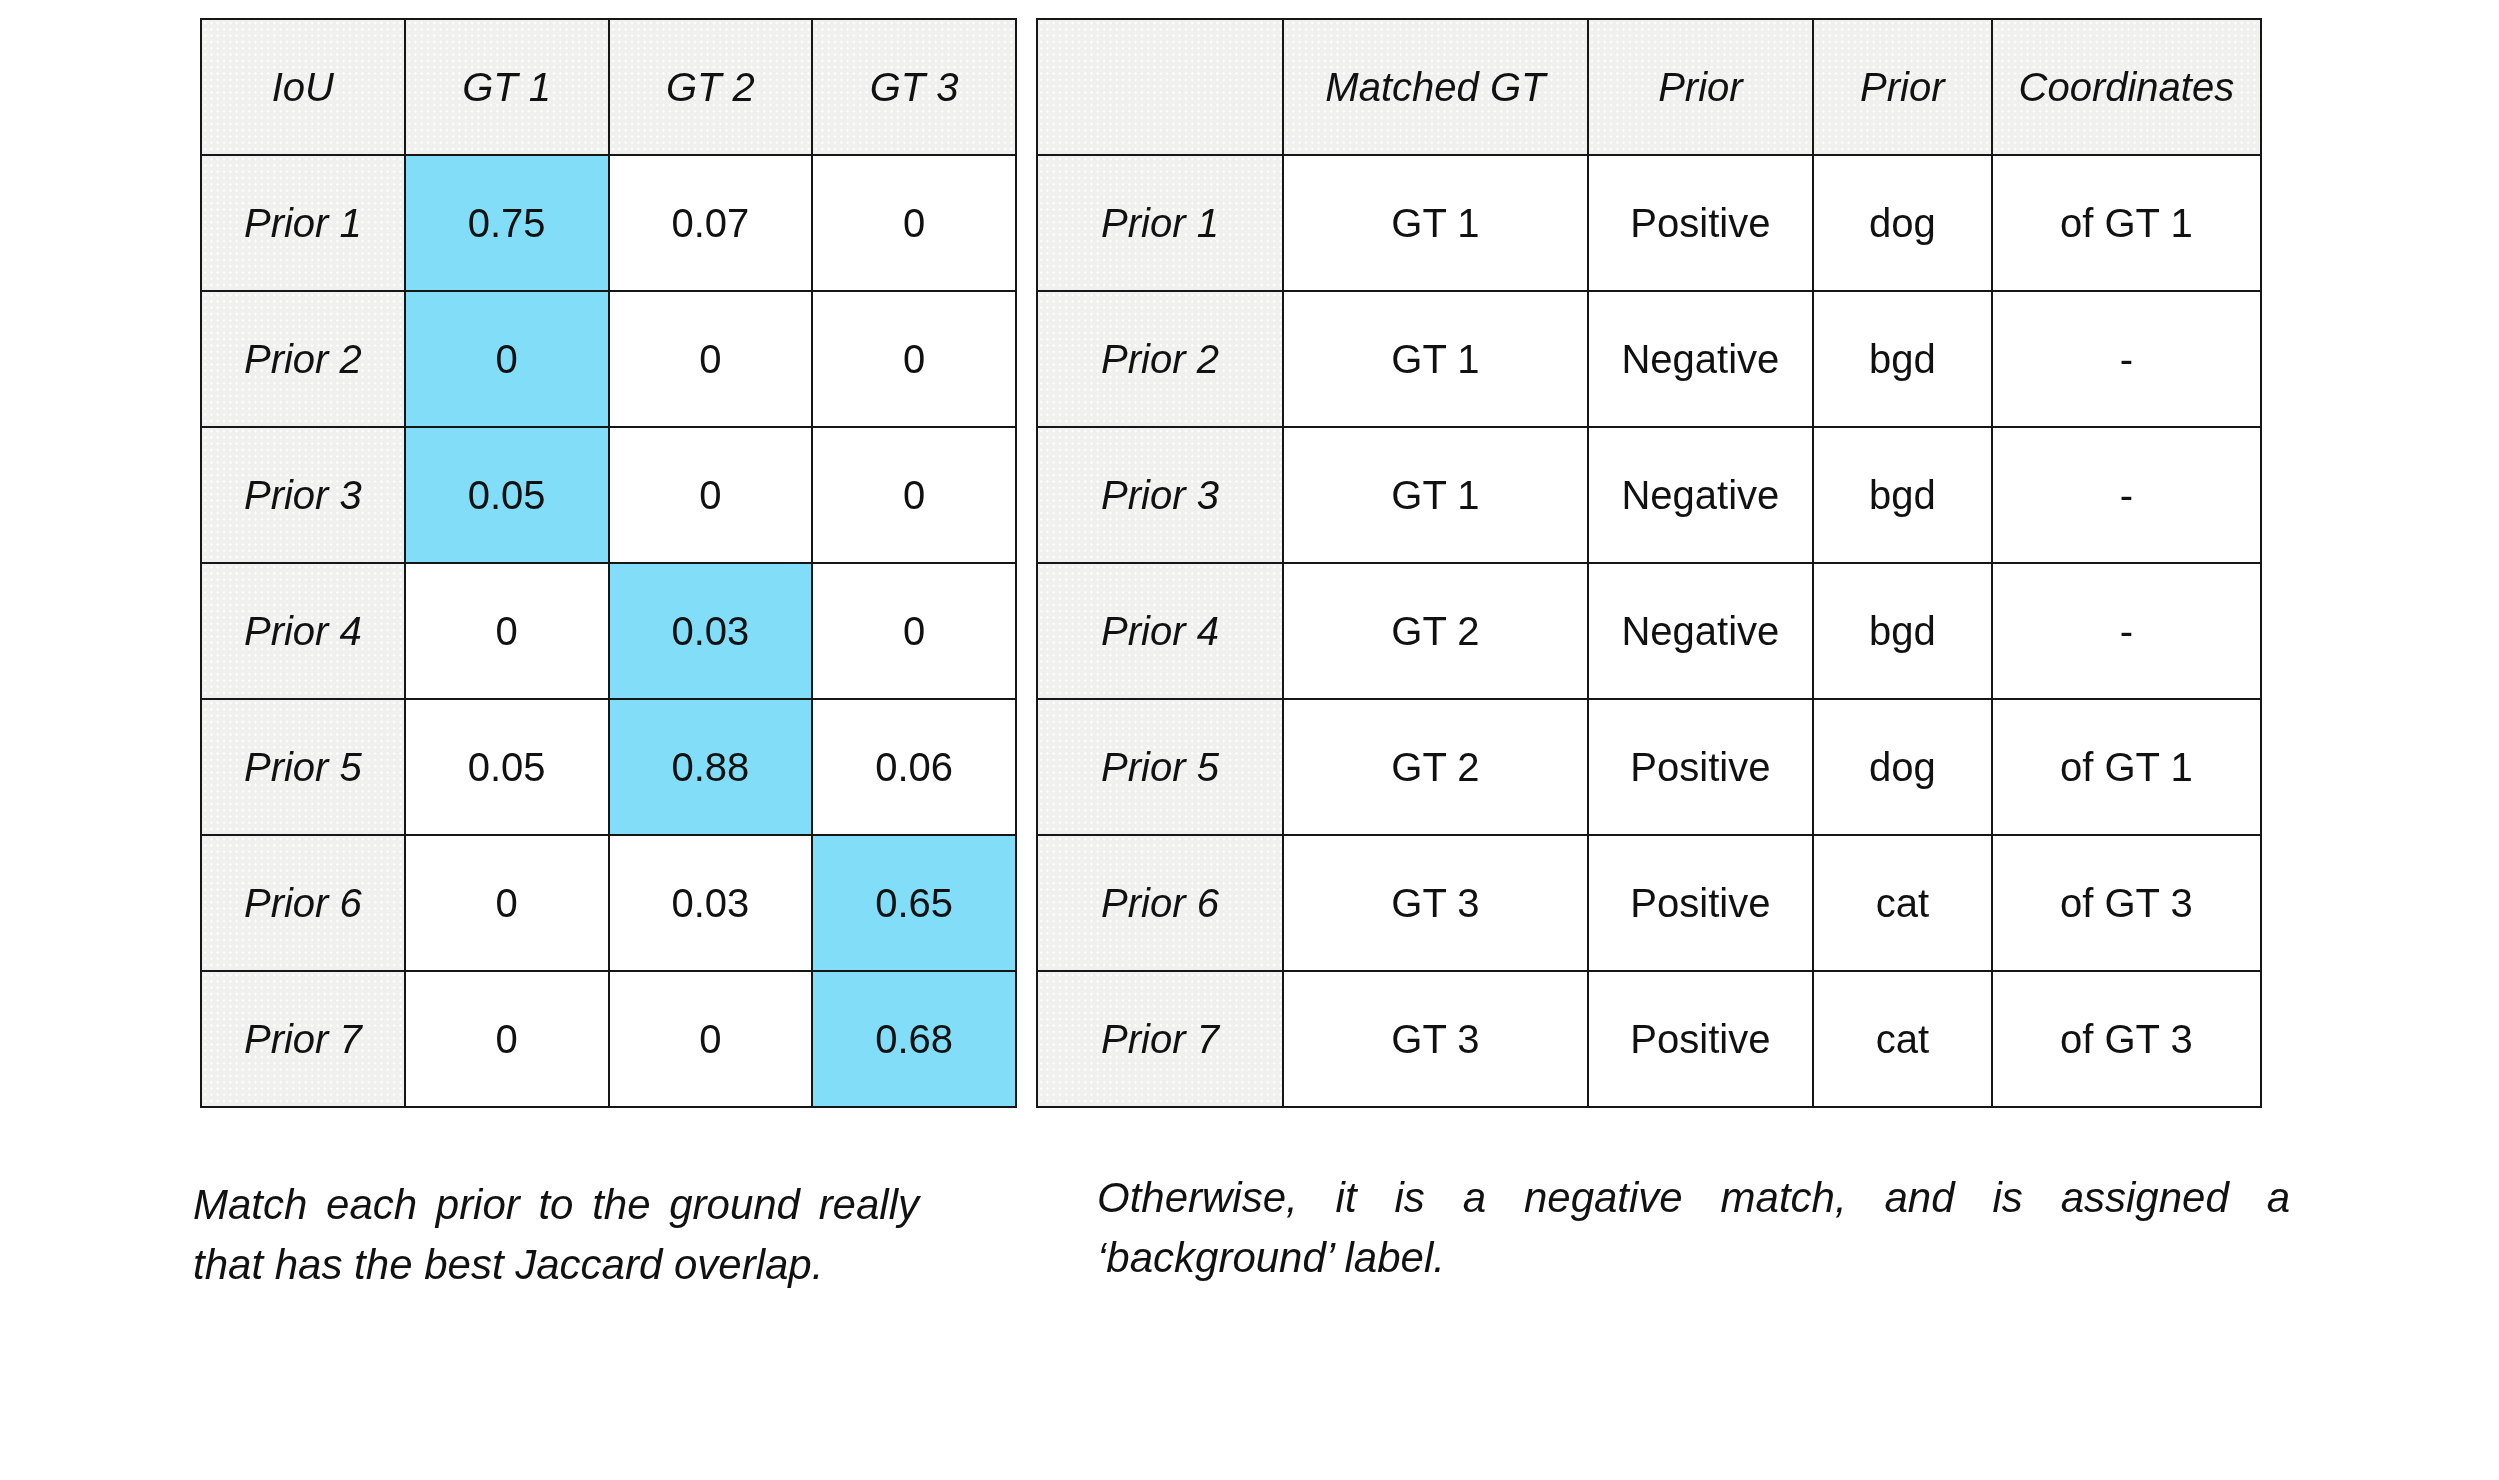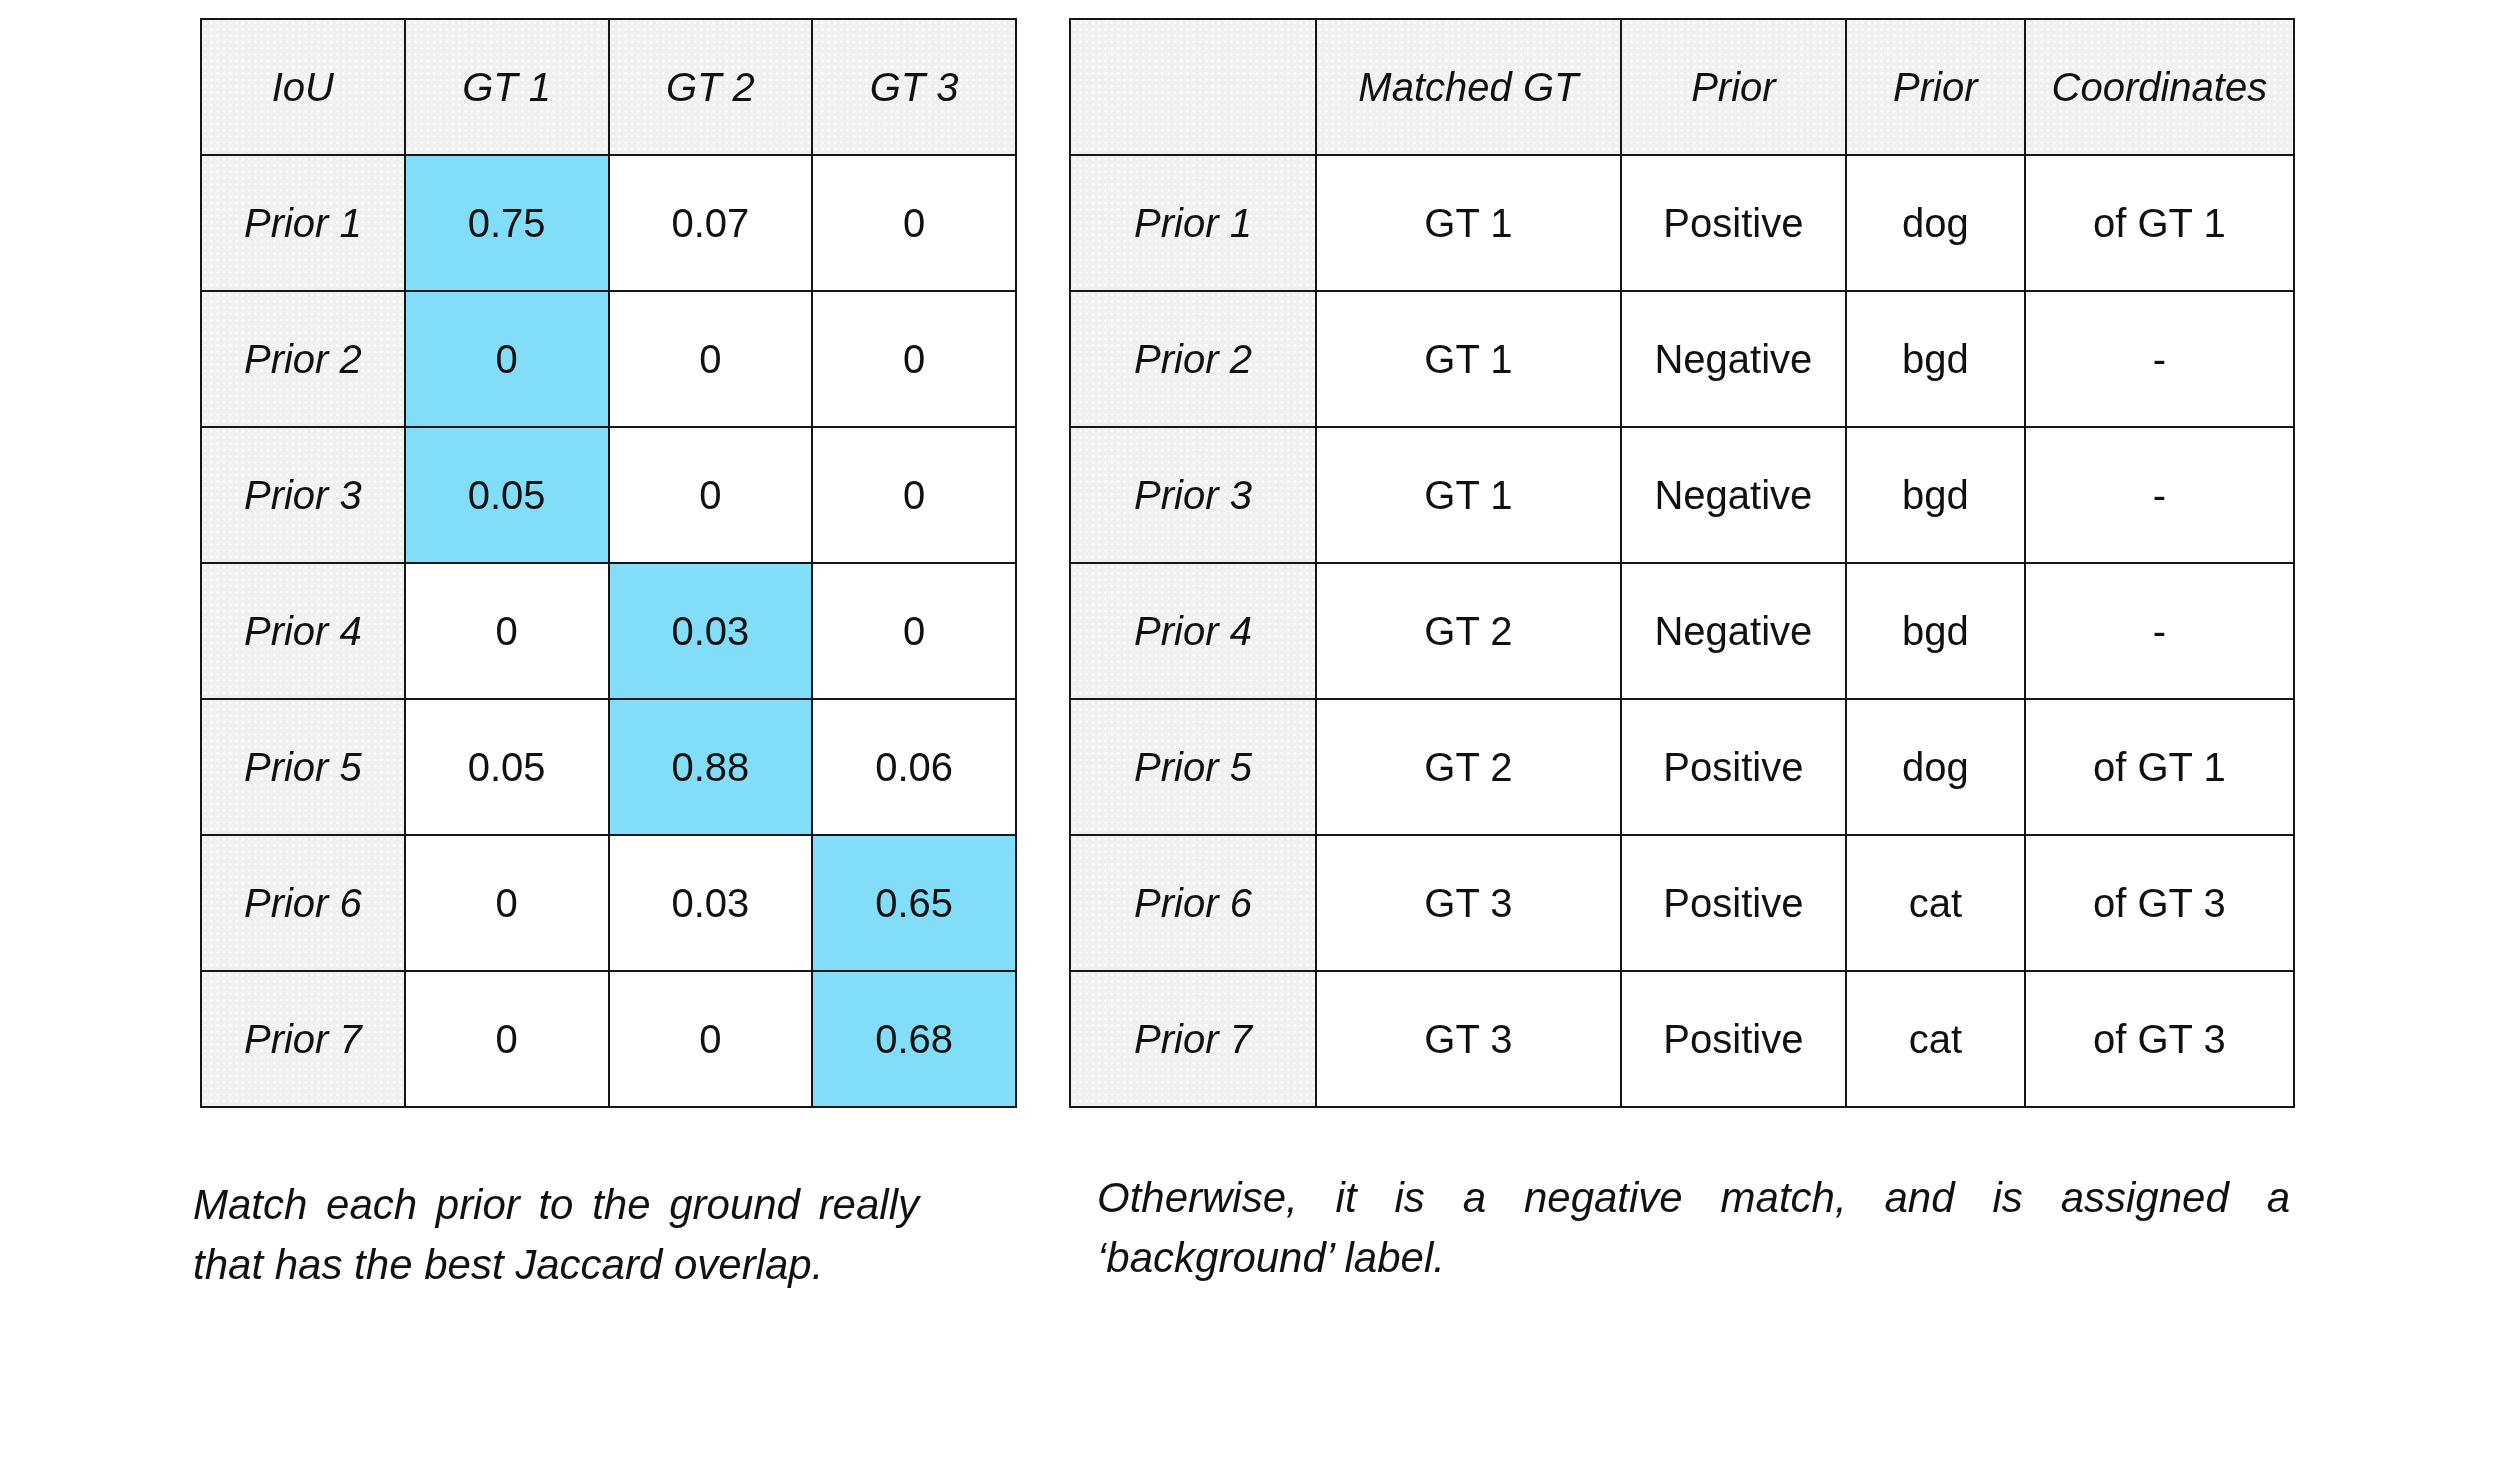--- a/index.html
+++ b/index.html
@@ -31,21 +31,21 @@
     color: var(--text);
   }
   table.grid th {
     font-style: italic;
     background-color: var(--header-bg);
     
     background-image: radial-gradient(circle, #ffffff 1.1px, rgba(255,255,255,0) 1.3px);
     background-size: 6.3px 6.3px;
   }
   #iou-table   { left: 164px;  top: 18px; width: 817px;  height: 1086px; margin-left: 36px; }
-  #match-table { left: 1069px; top: 18px; width: 1226px; height: 1086px; }
+  #match-table { left: 1036px; top: 18px; width: 1226px; height: 1086px; }
   td.hl { background-color: var(--highlight); }
   .ital { }
   .caption {
     position: absolute;
     font-style: italic;
     font-size: 42px;
     line-height: 1.43;
     text-align: justify;
     color: var(--text);
   }

